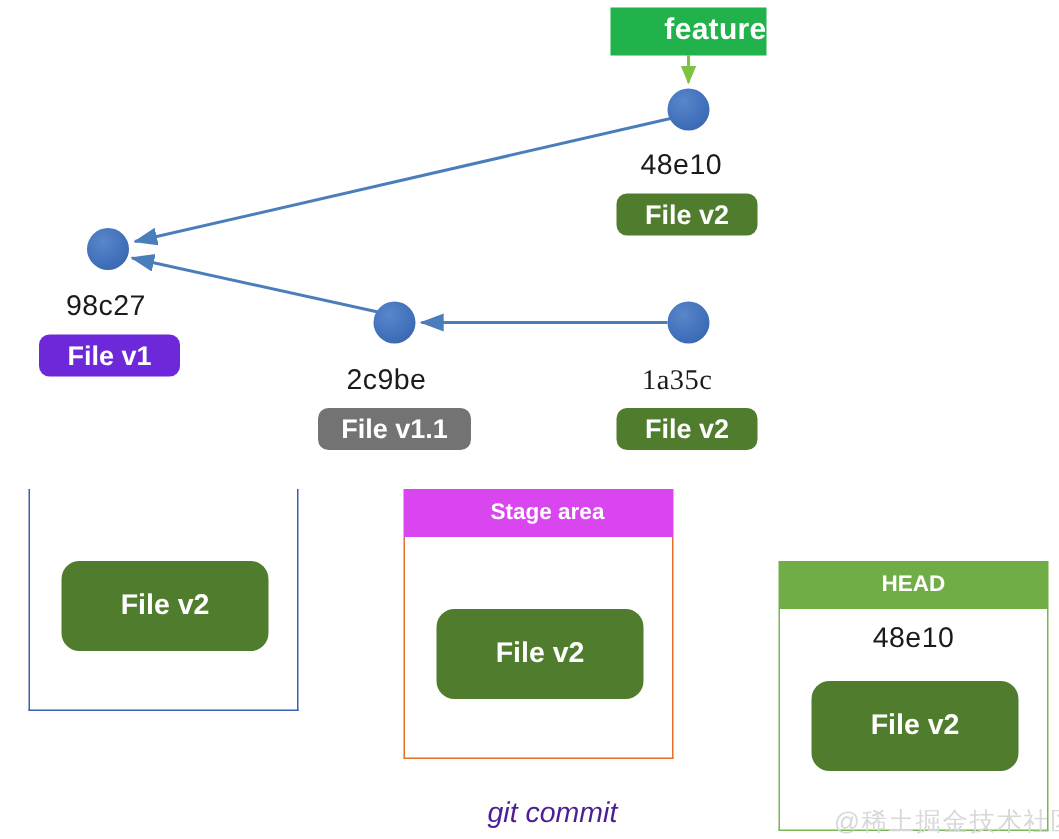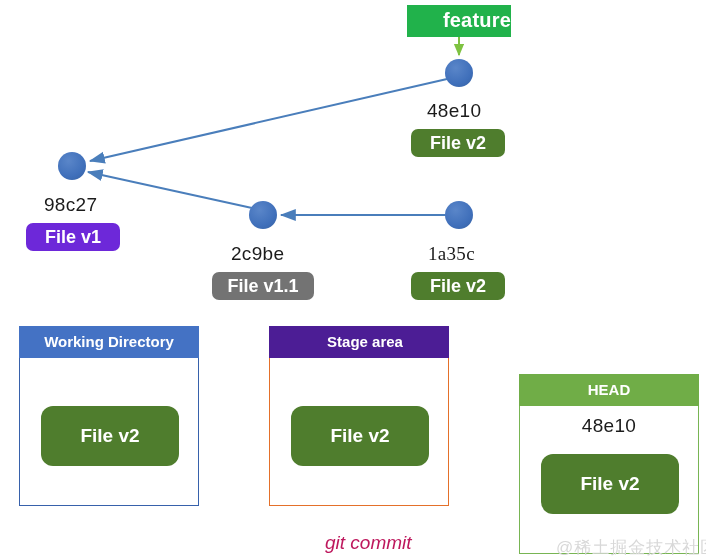--- a/index.html
+++ b/index.html
@@ -78,21 +78,21 @@
   }
   .area-body {
     position: relative;
     box-sizing: border-box;
     border-style: solid;
     border-width: 0 1.5px 1.5px 1.5px;
     height: 148px;
   }
   .box-wd .area-header { background: #4472c4; }
   .box-wd .area-body   { border-color: #3761ab; }
-  .box-stage .area-header { background: #4c1d95; padding-left: 12px; }
+  .box-stage .area-header { background: #d946ef; padding-left: 12px; }
   .box-stage .area-body   { border-color: #e4702a; }
   .box-head .area-header { background: #70ad47; margin-top: 48px; }
   .box-head .area-body   { border-color: #78b553; }
 
   .area-hash {
     text-align: center;
     color: #1b1b1b;
     font-size: 19px;
     padding-top: 9px;
     letter-spacing: 0.3px;
@@ -107,21 +107,21 @@
     font-weight: 700;
     display: flex;
     align-items: center;
     justify-content: center;
   }
 
   
   .caption {
     font-style: italic;
     font-size: 19px;
-    color: #be185d;
+    color: #4c1d95;
     white-space: nowrap;
   }
   .watermark {
     font-size: 17px;
     color: #d8d8d8;
     white-space: nowrap;
     letter-spacing: 1px;
   }
 
   svg.edges { position: absolute; left: 0; top: 0; }
@@ -162,21 +162,20 @@
 
   <div class="abs commit-node" style="left:249px; top:201px;"></div>
   <div class="abs hash-label" style="left:231px; top:243px;">2c9be</div>
   <div class="abs file-badge badge-yellow" style="left:212px; top:272px; width:102px; height:28px;">File v1.1</div>
 
   <div class="abs commit-node" style="left:445px; top:201px;"></div>
   <div class="abs hash-label" style="left:428px; top:243px;font-family:Liberation Serif, serif;">1a35c</div>
   <div class="abs file-badge badge-green" style="left:411px; top:272px; width:94px; height:28px;">File v2</div>
 
   <div class="abs area-box box-wd" style="left:19px; top:326px; width:180px;">
-    <div class="area-header">Working Directory</div>
     <div class="area-body">
       <div class="inner-file" style="left:21px; top:48px; width:138px; height:60px;">File v2</div>
     </div>
   </div>
 
   <div class="abs area-box box-stage" style="left:269px; top:326px; width:180px;">
     <div class="area-header">Stage area</div>
     <div class="area-body">
       <div class="inner-file" style="left:21px; top:48px; width:138px; height:60px;">File v2</div>
     </div>

